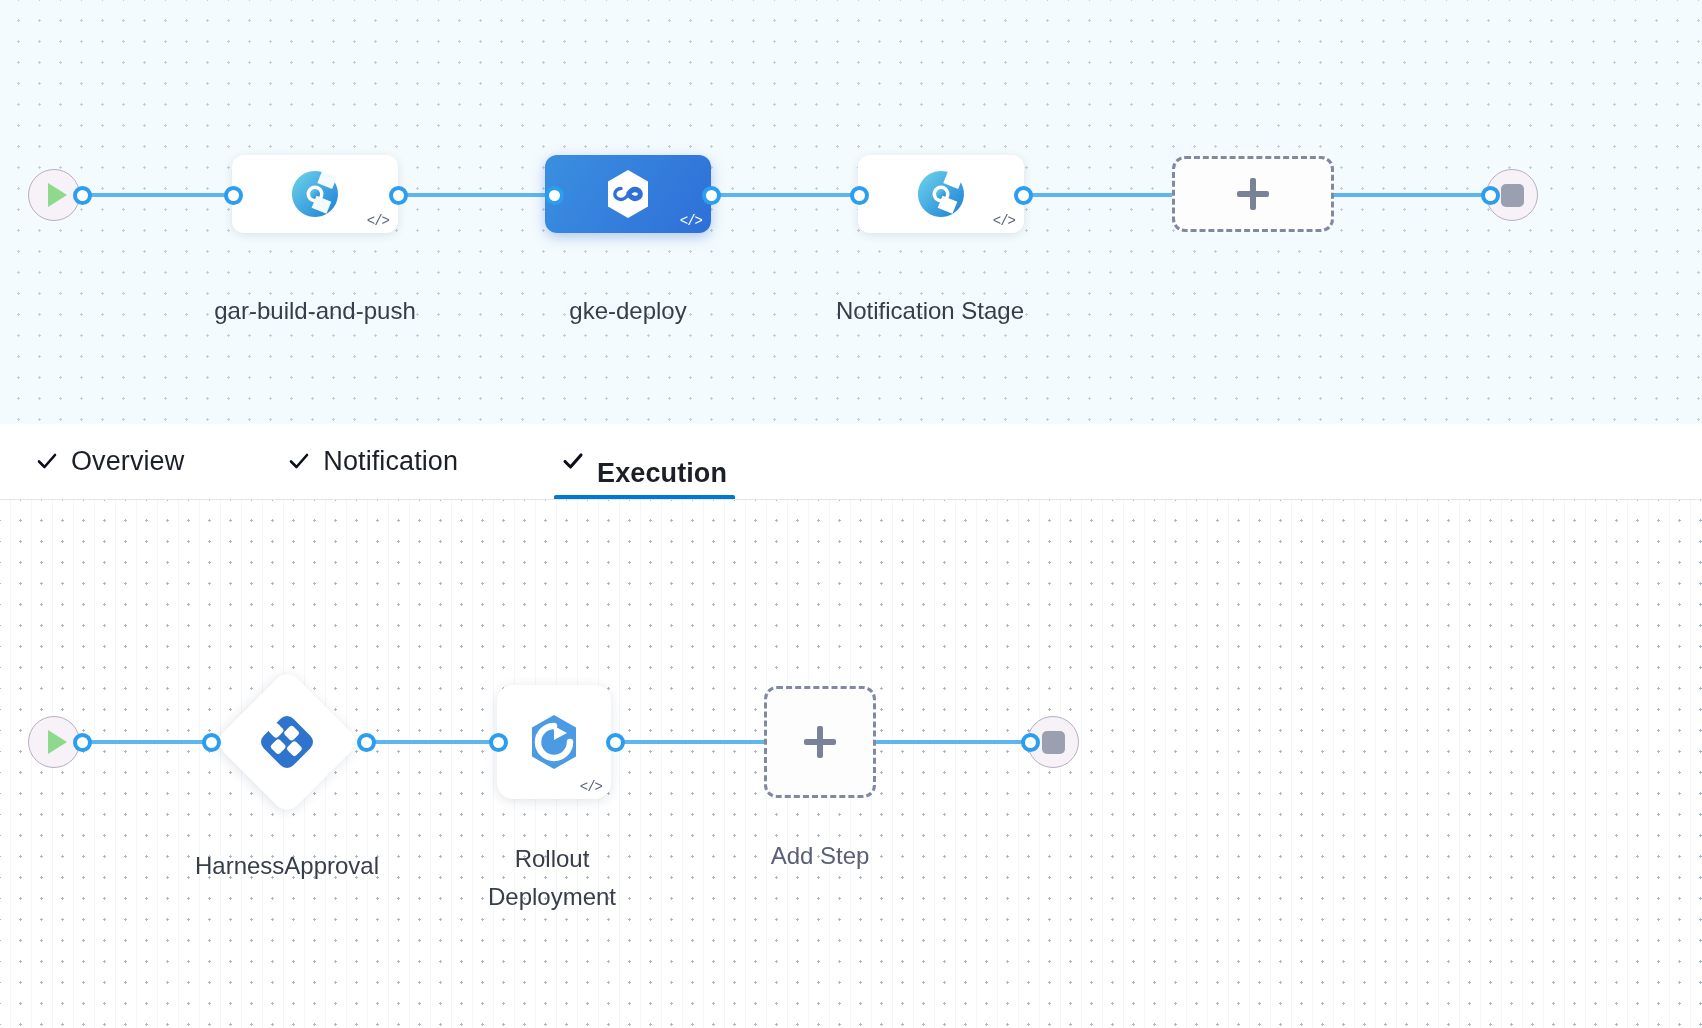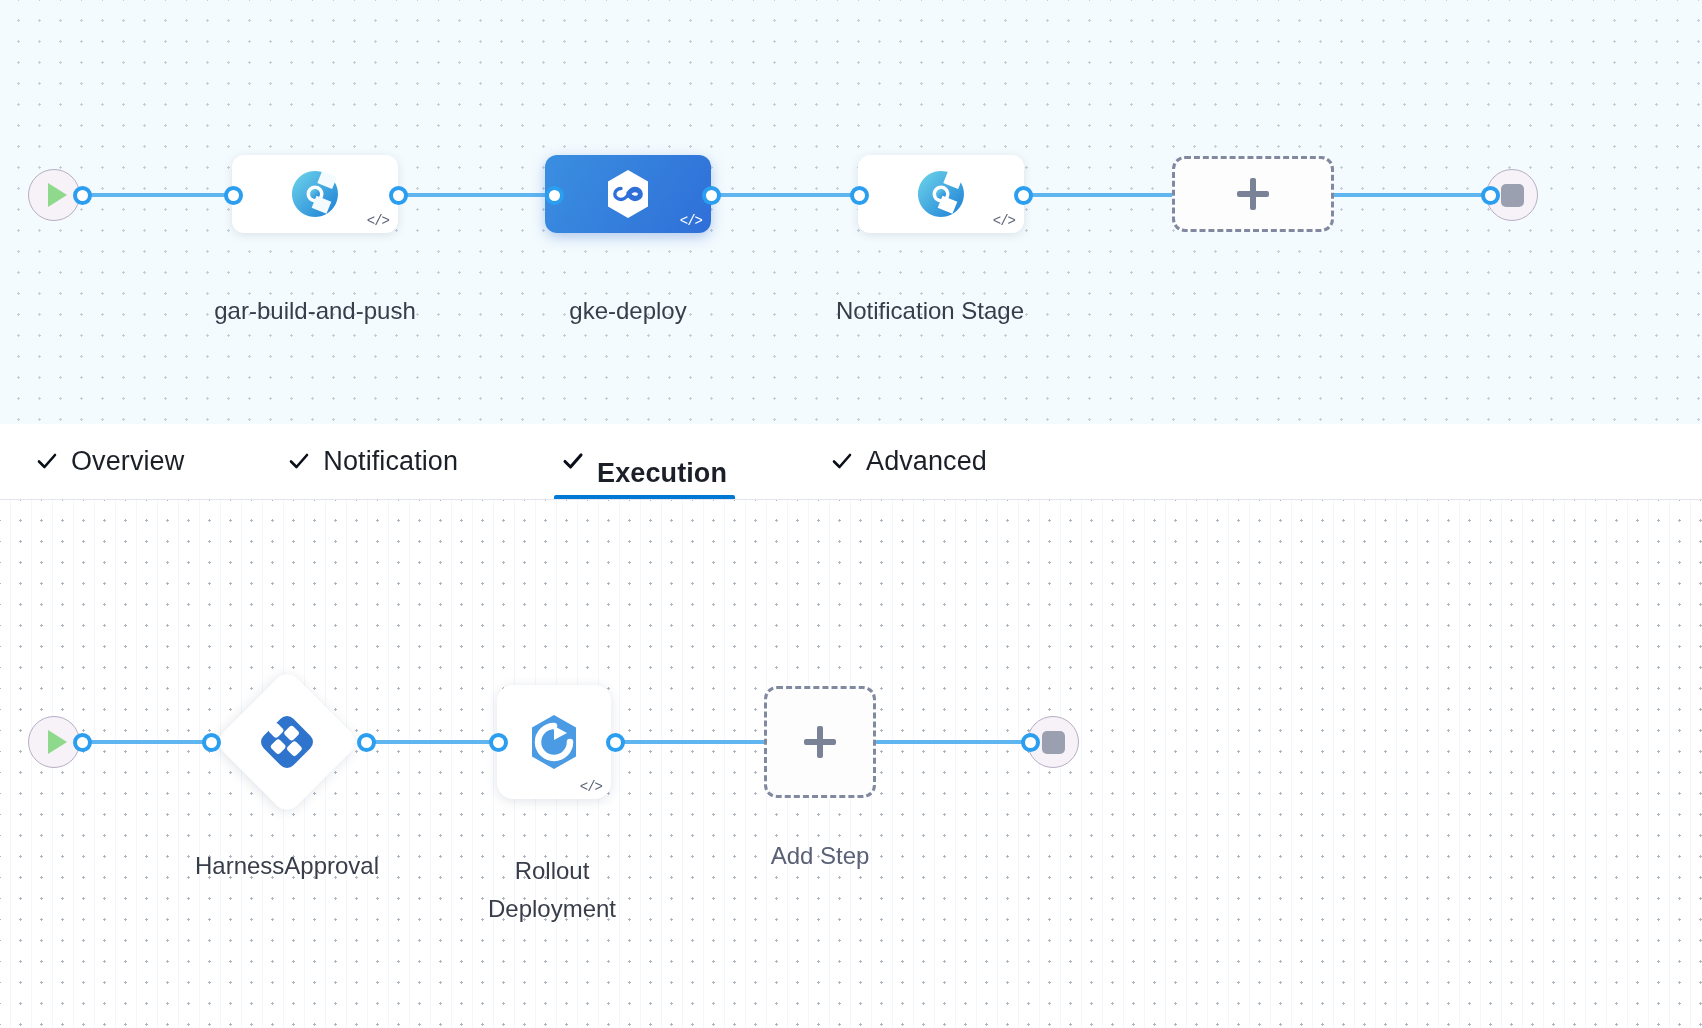--- a/index.html
+++ b/index.html
@@ -308,28 +308,20 @@
     <span class="tab-label">Notification</span>
   </div>
   <div class="tab active">
     <span class="tab-check">
       <svg width="22" height="22" viewBox="0 0 22 22">
           <path d="M3 11.5 L8.5 17 L19 5" fill="none" stroke="currentColor" stroke-width="3.1" stroke-linecap="round" stroke-linejoin="round"></path>
         </svg>
     </span>
     <span class="tab-label">Execution</span>
   </div>
-  <div class="tab">
-    <span class="tab-check">
-      <svg width="22" height="22" viewBox="0 0 22 22">
-          <path d="M3 11.5 L8.5 17 L19 5" fill="none" stroke="currentColor" stroke-width="2.6" stroke-linecap="round" stroke-linejoin="round"></path>
-        </svg>
-    </span>
-    <span class="tab-label">Advanced</span>
-  </div>
 </div>
 
 <div class="step-canvas">
 
   <div class="edge" style="left:84px;  top:240px; width:135px;"></div>
   <div class="edge" style="left:360px; top:240px; width:145px;"></div>
   <div class="edge" style="left:610px; top:240px; width:165px;"></div>
   <div class="edge" style="left:875px; top:240px; width:165px;"></div>
 
   <div class="terminal" style="left:28px; top:216px;">
@@ -356,21 +348,21 @@
     <span>
       <svg width="62" height="62" viewBox="0 0 62 62">
         <path d="M31 4 L53 16.5 L53 45.5 L31 58 L9 45.5 L9 16.5 Z" fill="#4b9ae4"></path>
         <path d="M31 15 A16 16 0 1 0 47 31" fill="none" stroke="#ffffff" stroke-width="6.5" stroke-linecap="round"></path>
         <path d="M31 15 L31 29 L44 22 Z" fill="#ffffff"></path>
       </svg>
     </span>
     <span class="code-badge">&lt;/&gt;</span>
   </div>
   <div class="port" style="left:606px; top:233px;"></div>
-  <div class="caption" style="left:462px; top:330px; width:180px;">Rollout Deployment</div>
+  <div class="caption" style="left:462px; top:318px; width:180px;">Rollout Deployment</div>
 
   <div class="add-card" style="left:764px; top:186px; width:112px; height:112px;">
     <div class="plus-glyph"></div>
   </div>
   <div class="caption muted" style="left:723px; top:315px; width:194px;">Add Step</div>
 
   <div class="port" style="left:1021px; top:233px;"></div>
   <div class="terminal" style="left:1027px; top:216px;">
     <div class="stop-sq"></div>
   </div>

